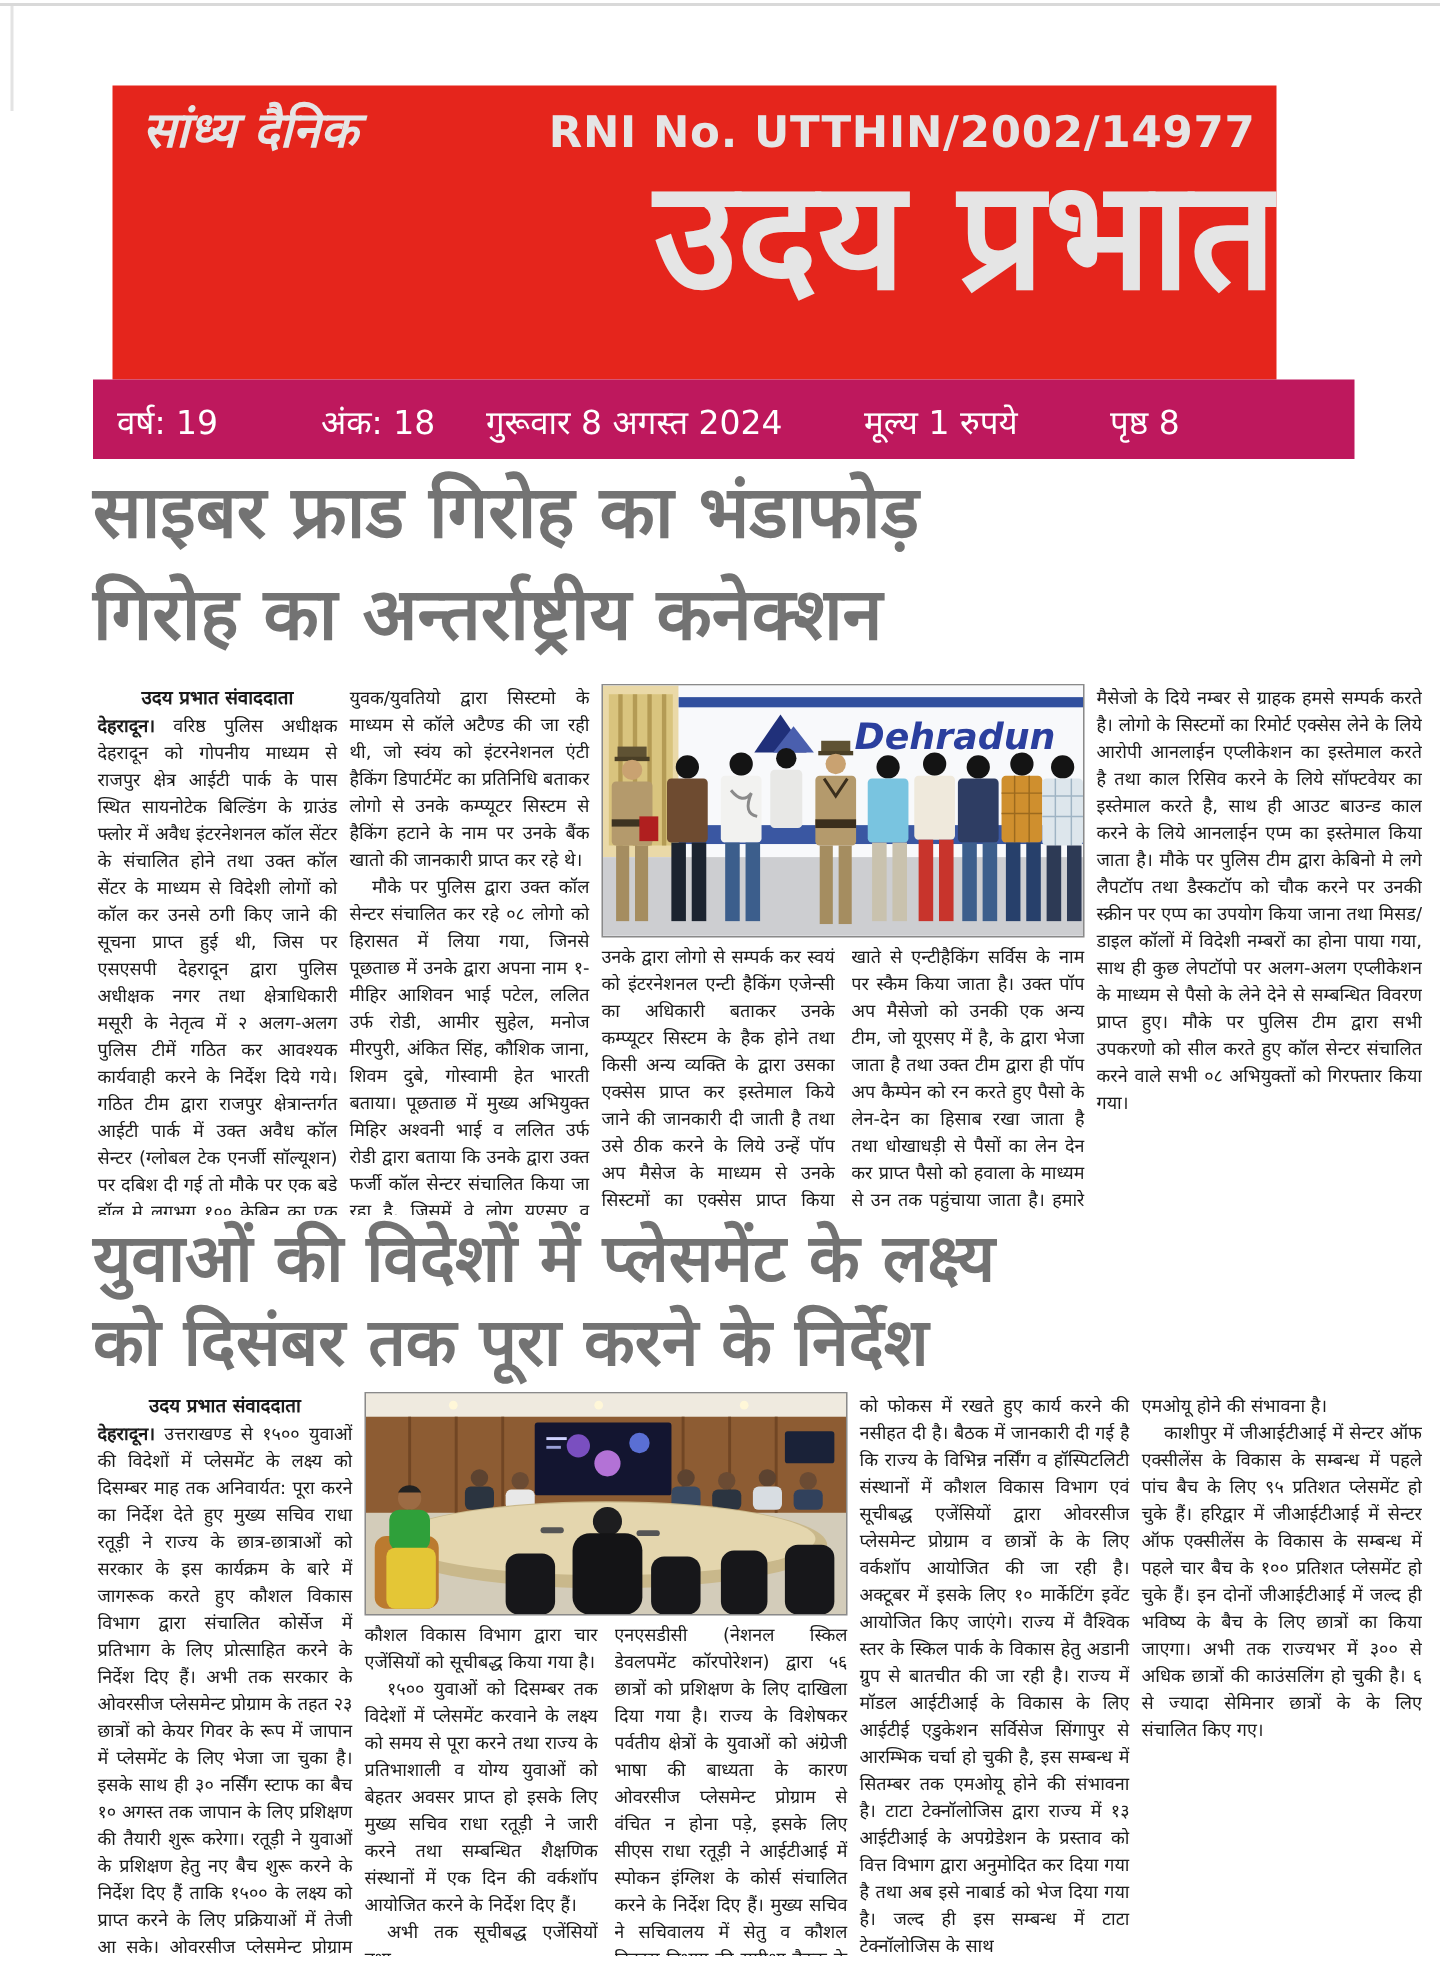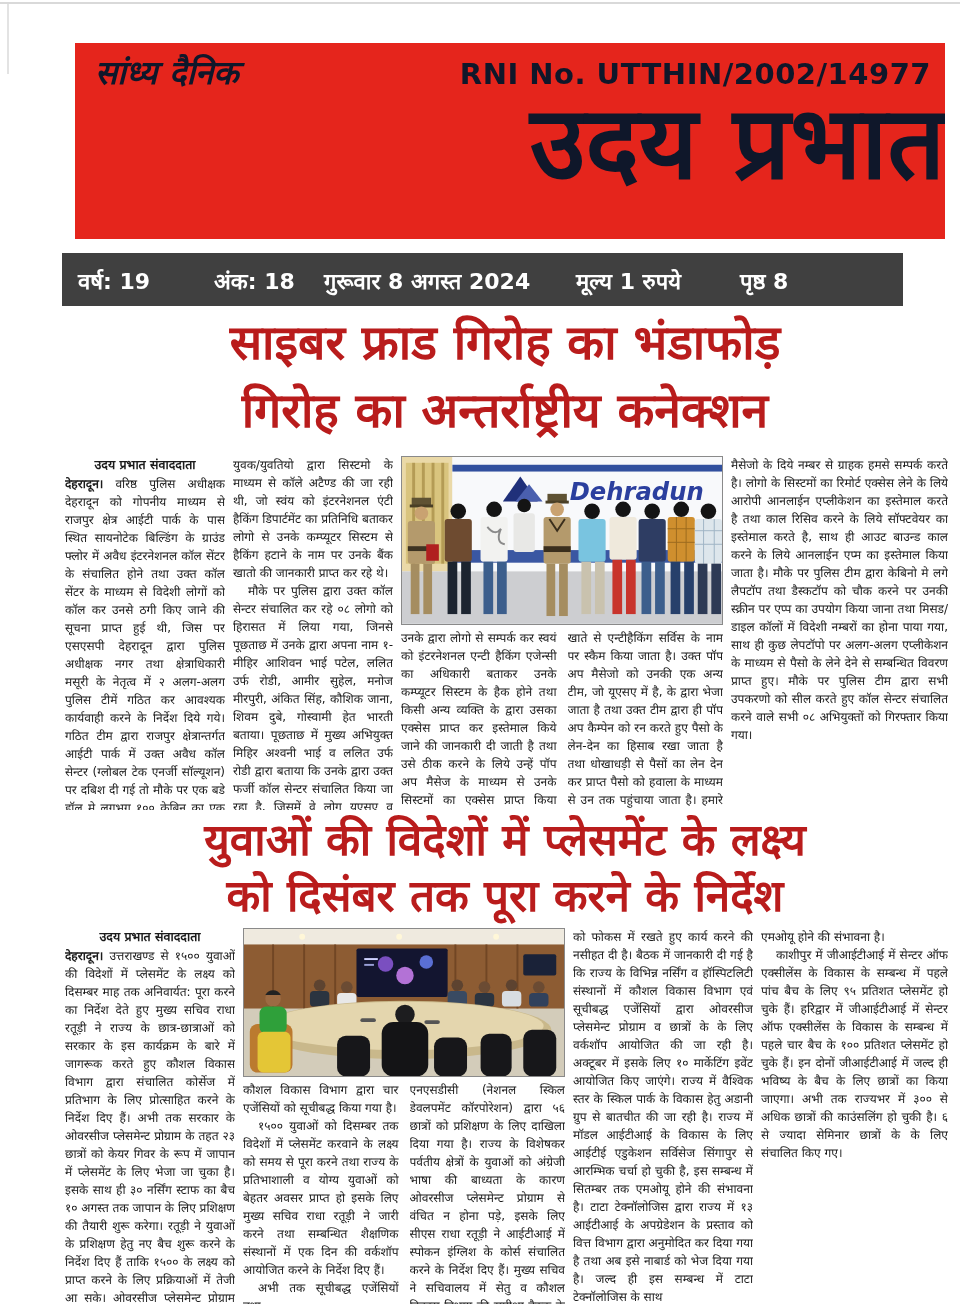--- a/index.html
+++ b/index.html
@@ -3,33 +3,33 @@
 <meta charset="utf-8">
 <style>
   *{box-sizing:border-box;}
   html,body{margin:0;padding:0;}
   body{width:960px;height:1310px;background:#ffffff;position:relative;overflow:hidden;
        font-family:"DejaVu Sans",sans-serif;}
   .edge-top{position:absolute;top:2px;left:0;width:960px;height:2px;background:#d9d9d9;}
   .edge-left{position:absolute;top:4px;left:7px;width:2px;height:70px;background:#e3e3e3;}
 
   
-  .masthead{position:absolute;left:75px;top:43px;width:870px;height:196px;background:#e5251c;color:#0f172a;overflow:hidden;}
+  .masthead{position:absolute;left:75px;top:57px;width:776px;height:196px;background:#e5251c;color:#e5e5e5;overflow:hidden;}
   .m-tag{position:absolute;left:20px;top:6px;font-size:33px;font-weight:bold;font-style:italic;}
   .m-rni{position:absolute;right:14px;top:14px;font-size:29px;font-weight:bold;letter-spacing:.5px;text-align:right;}
   .m-title{position:absolute;left:0;width:100%;top:22px;text-align:right;font-size:101px;font-weight:bold;line-height:1.55;white-space:nowrap;}
   .m-tag2{position:absolute;right:55px;bottom:4px;font-size:30px;font-weight:bold;}
 
   
-  .infobar{position:absolute;left:62px;top:253px;width:841px;height:53px;background:#404040;color:#fff;font-weight:bold;font-size:22px;}
+  .infobar{position:absolute;left:62px;top:253px;width:841px;height:53px;background:#be185d;color:#fff;font-weight:normal;font-size:22px;}
   .infobar span{position:absolute;top:50%;transform:translateY(-50%);white-space:nowrap;}
   .ib0{left:16px;} .ib1{left:152px;} .ib2{left:262px;} .ib3{left:514px;} .ib4{left:678px;}
 
   
-  .hlwrap{position:absolute;left:62px;width:886px;text-align:center;color:#b91c1c;}
+  .hlwrap{position:absolute;left:62px;width:886px;text-align:left;color:#737373;}
   .hlw1{top:308px;} .hlw2{top:812px;}
   .hl{margin:0;font-weight:bold;}
   .hl1{font-size:48px;line-height:1.42;}
   .hl2{font-size:44px;line-height:1.28;}
 
   
   .bodyflex{position:absolute;left:65px;display:flex;gap:8px;}
   .body1{top:456px;width:883px;height:354px;}
   .body2{top:928px;width:883px;height:376px;}
   .col{overflow:hidden;text-align:justify;font-size:12px;line-height:1.5;color:#1b1b1b;}

